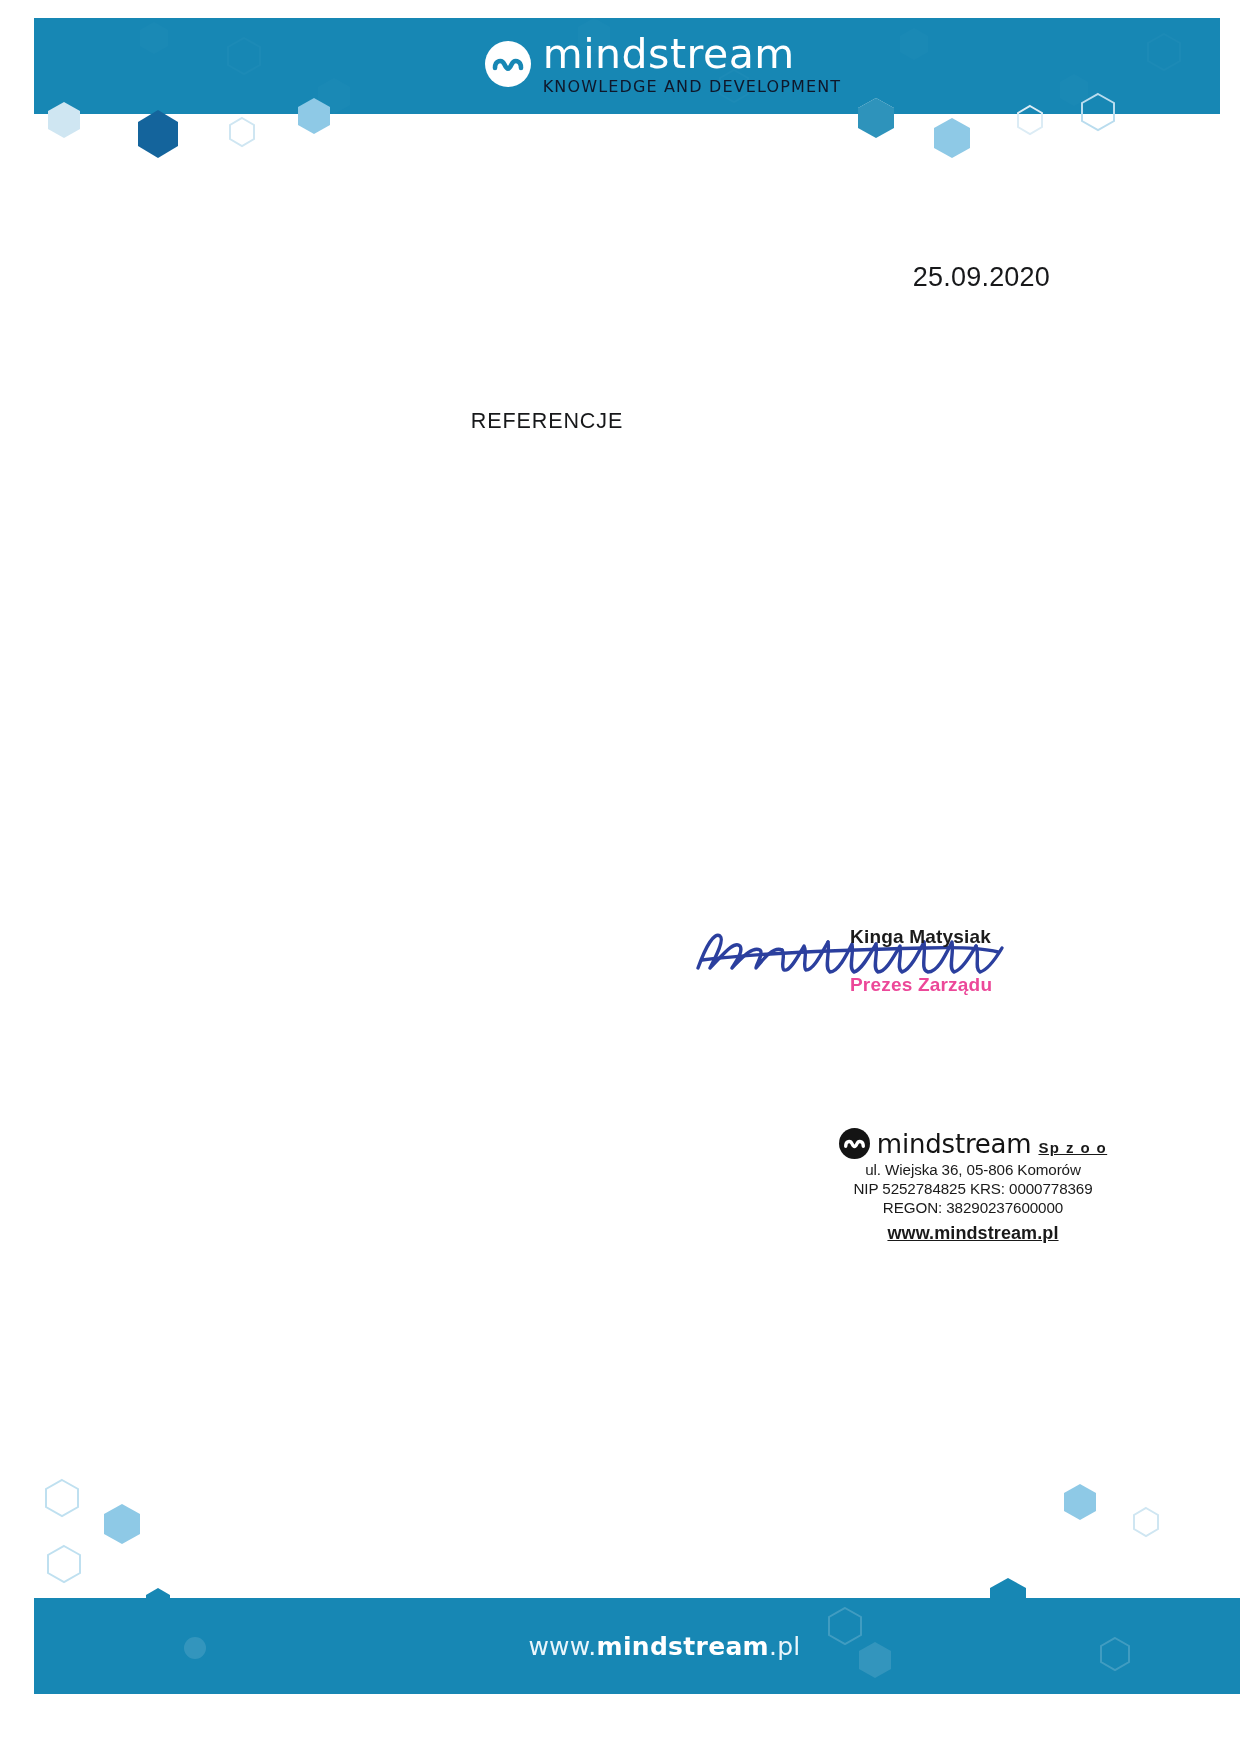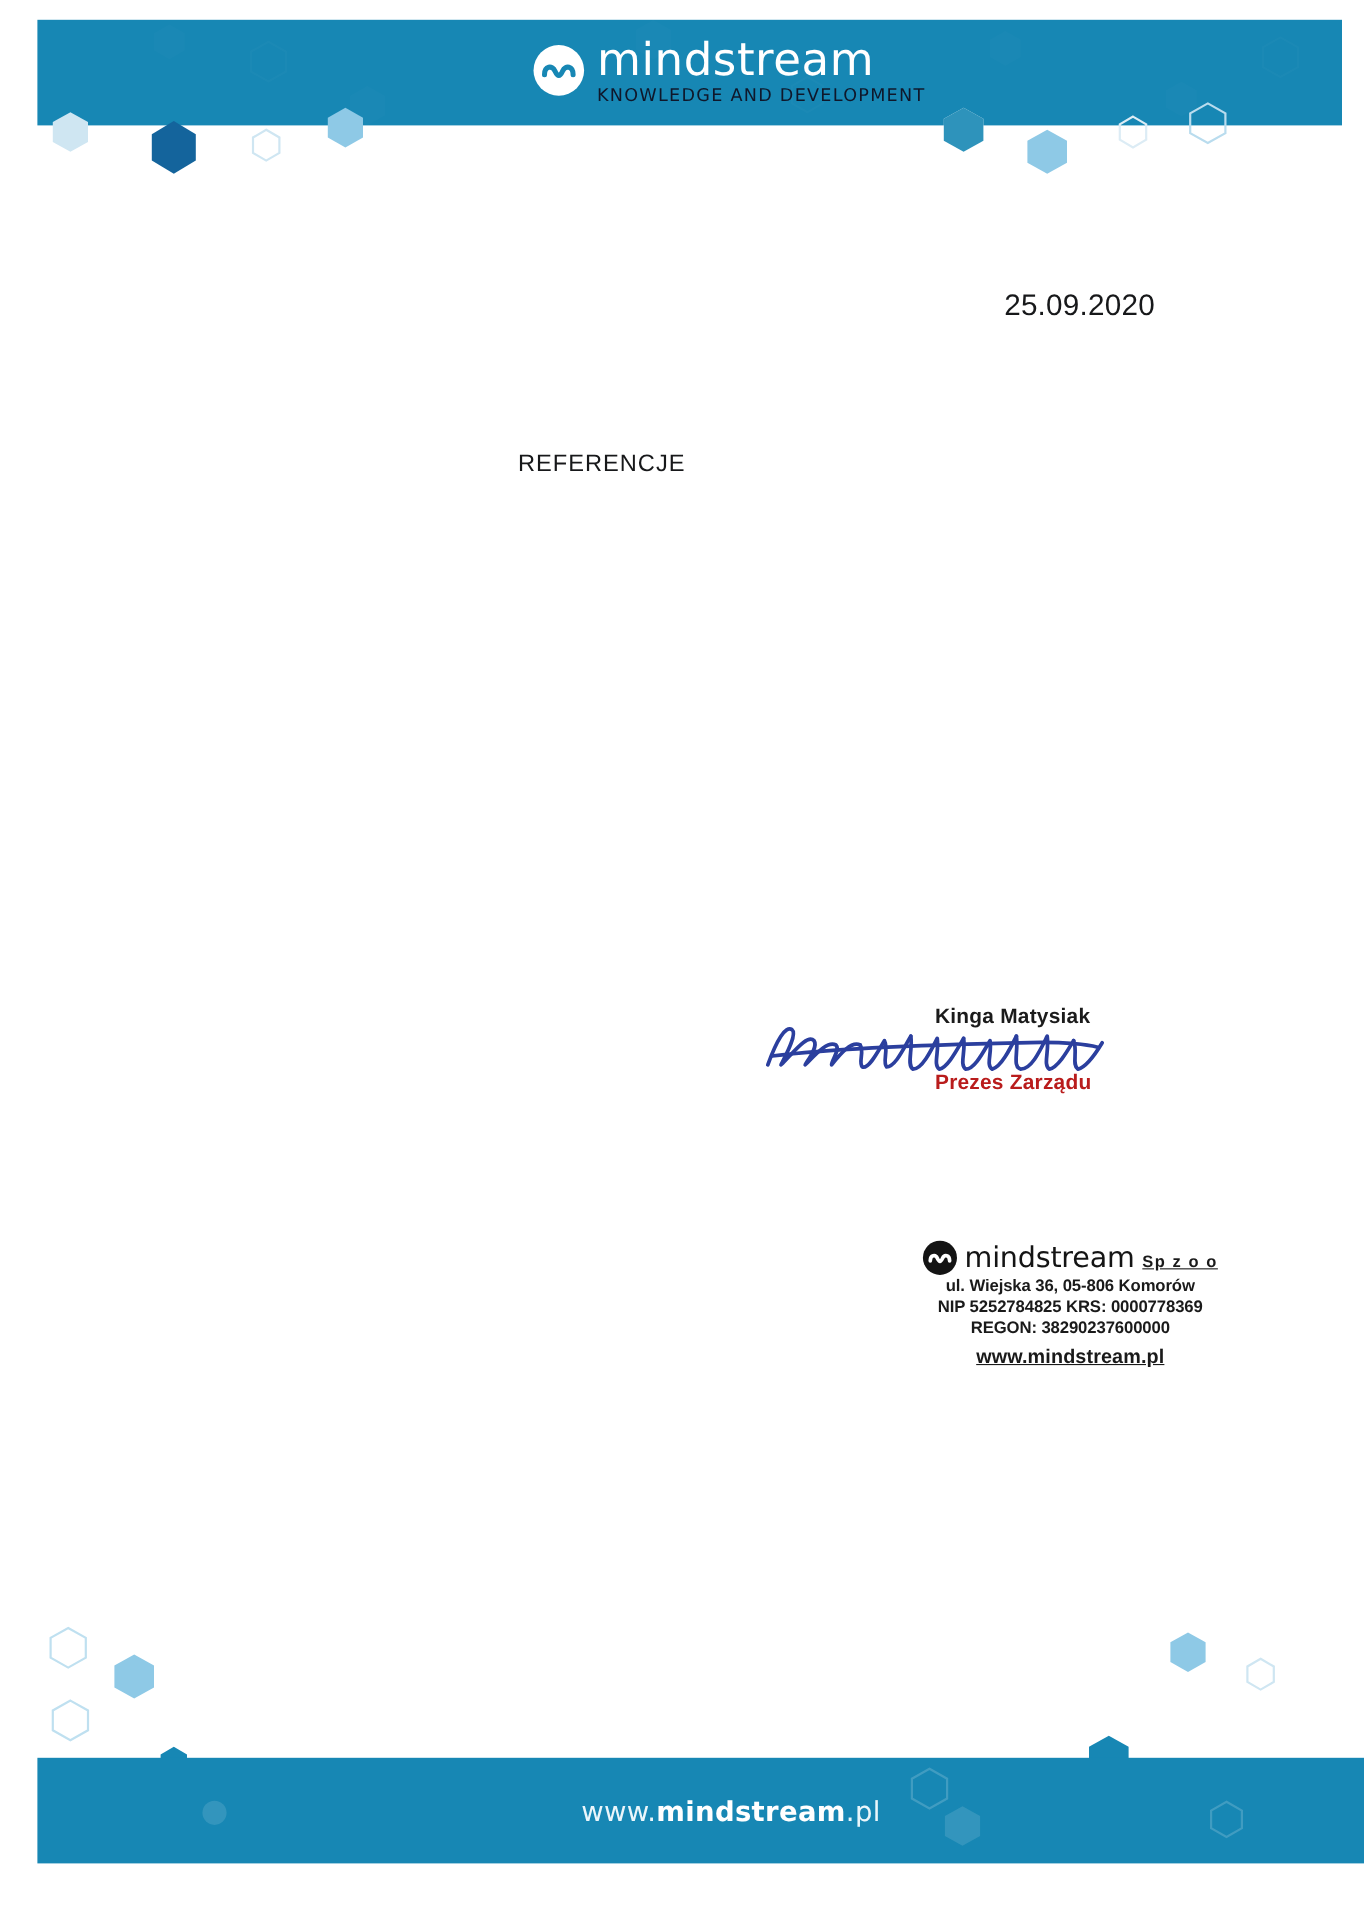--- a/index.html
+++ b/index.html
@@ -126,34 +126,34 @@
   .sig-area {
     position: absolute;
     left: 690px;
     top: 900px;
     width: 420px;
     height: 130px;
   }
   .sig-name {
     position: absolute;
     left: 160px;
-    top: 14px;
+    top: 26px;
     font-size: 19px;
     font-weight: bold;
     color: #1b1b1b;
     letter-spacing: 0.2px;
     white-space: nowrap;
   }
   .sig-role {
     position: absolute;
     left: 160px;
     top: 74px;
     font-size: 19px;
     font-weight: bold;
-    color: #b91c1c;
+    color: #ec4899;
     letter-spacing: 0.2px;
     white-space: nowrap;
   }
   .sig-scribble {
     position: absolute;
     left: 0px;
     top: 16px;
     width: 330px;
     height: 72px;
   }
@@ -193,21 +193,21 @@
   .stamp-sp {
     font-size: 15px;
     font-weight: bold;
     letter-spacing: 1.4px;
     align-self: flex-end;
     padding-bottom: 3px;
     text-decoration: underline;
   }
   .stamp-line {
     font-size: 15.2px;
-    font-weight: bold;
+    font-weight: normal;
     line-height: 19px;
     letter-spacing: -0.1px;
     white-space: nowrap;
   }
   .stamp-url {
     font-size: 18px;
     font-weight: bold;
     letter-spacing: 0.1px;
     margin-top: 6px;
     text-decoration: underline;

